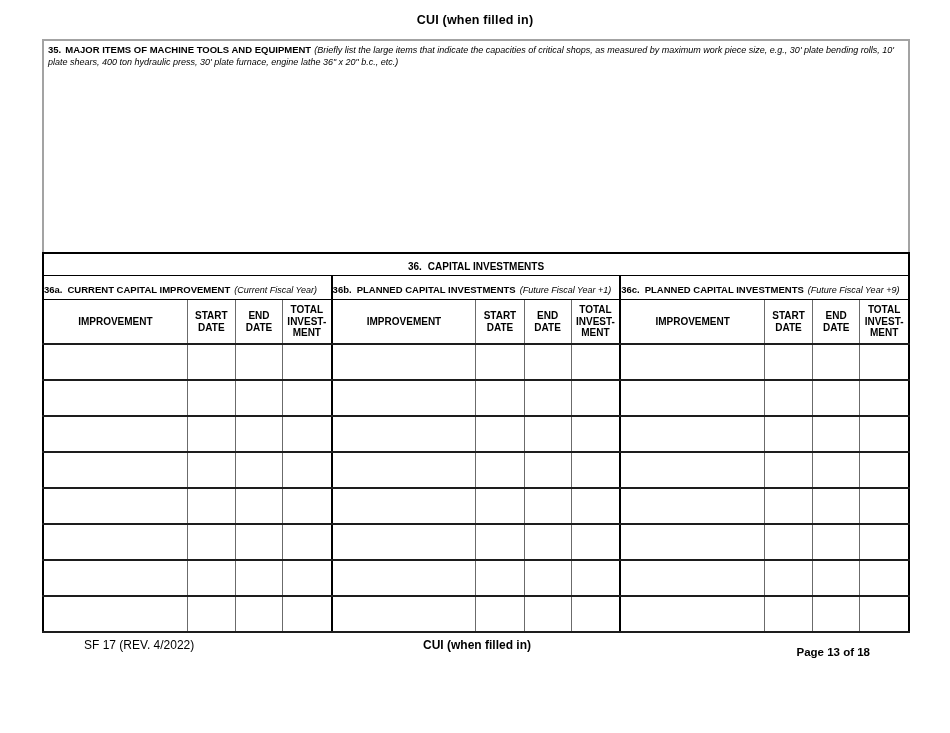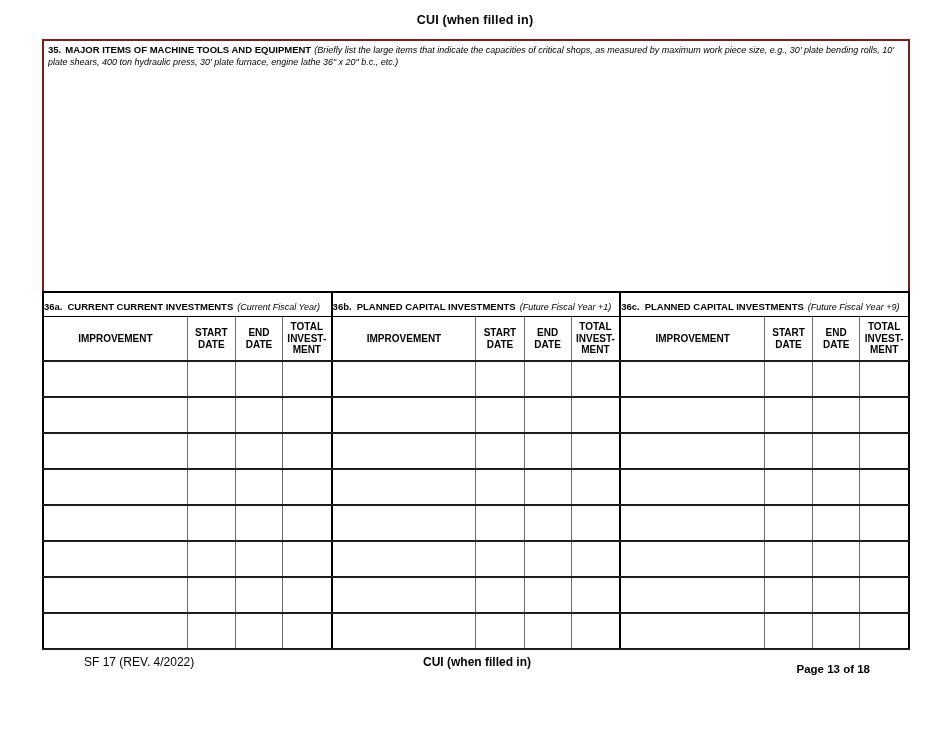--- a/index.html
+++ b/index.html
@@ -18,22 +18,22 @@
     font-weight: bold;
     font-size: 12.5px;
     letter-spacing: 0.2px;
   }
   .form-area {
     margin: 12px 40px 0 42px;
   }
   
   .box35 {
     box-sizing: border-box;
-    border: 2px solid #7f1d1d;
-    height: 254px;
+    border: 2px solid #a3a3a3;
+    height: 215px;
     padding: 3px 5px 0 4px;
   }
   .box35-head {
     font-size: 9px;
     line-height: 1.3;
   }
   .b35-num, .b35-title {
     font-weight: bold;
     font-size: 9.5px;
   }
@@ -161,22 +161,27 @@
         <col style="width:5.56%">
         <col style="width:5.44%">
         <col style="width:5.67%">
       <col style="width:16.66%">
         <col style="width:5.56%">
         <col style="width:5.44%">
         <col style="width:5.68%">
     </colgroup>
     <thead>
       <tr>
+        <td class="t36-title-cell" colspan="12">
+          <span class="t36-num">36.</span><span class="t36-name">CAPITAL INVESTMENTS</span>
+        </td>
+      </tr>
+      <tr>
         <td class="subhead" colspan="4">
-          <span class="sub-num">36a.</span><span class="sub-title">CURRENT CURRENT INVESTMENTS</span><span class="sub-qual">(Current Fiscal Year)</span>
+          <span class="sub-num">36a.</span><span class="sub-title">CURRENT CAPITAL IMPROVEMENT</span><span class="sub-qual">(Current Fiscal Year)</span>
         </td>
         <td class="subhead sec-start" colspan="4">
           <span class="sub-num">36b.</span><span class="sub-title">PLANNED CAPITAL INVESTMENTS</span><span class="sub-qual">(Future Fiscal Year +1)</span>
         </td>
         <td class="subhead sec-start" colspan="4">
           <span class="sub-num">36c.</span><span class="sub-title">PLANNED CAPITAL INVESTMENTS</span><span class="sub-qual">(Future Fiscal Year +9)</span>
         </td>
       </tr>
       <tr>
         <th class="colhead">IMPROVEMENT</th>

